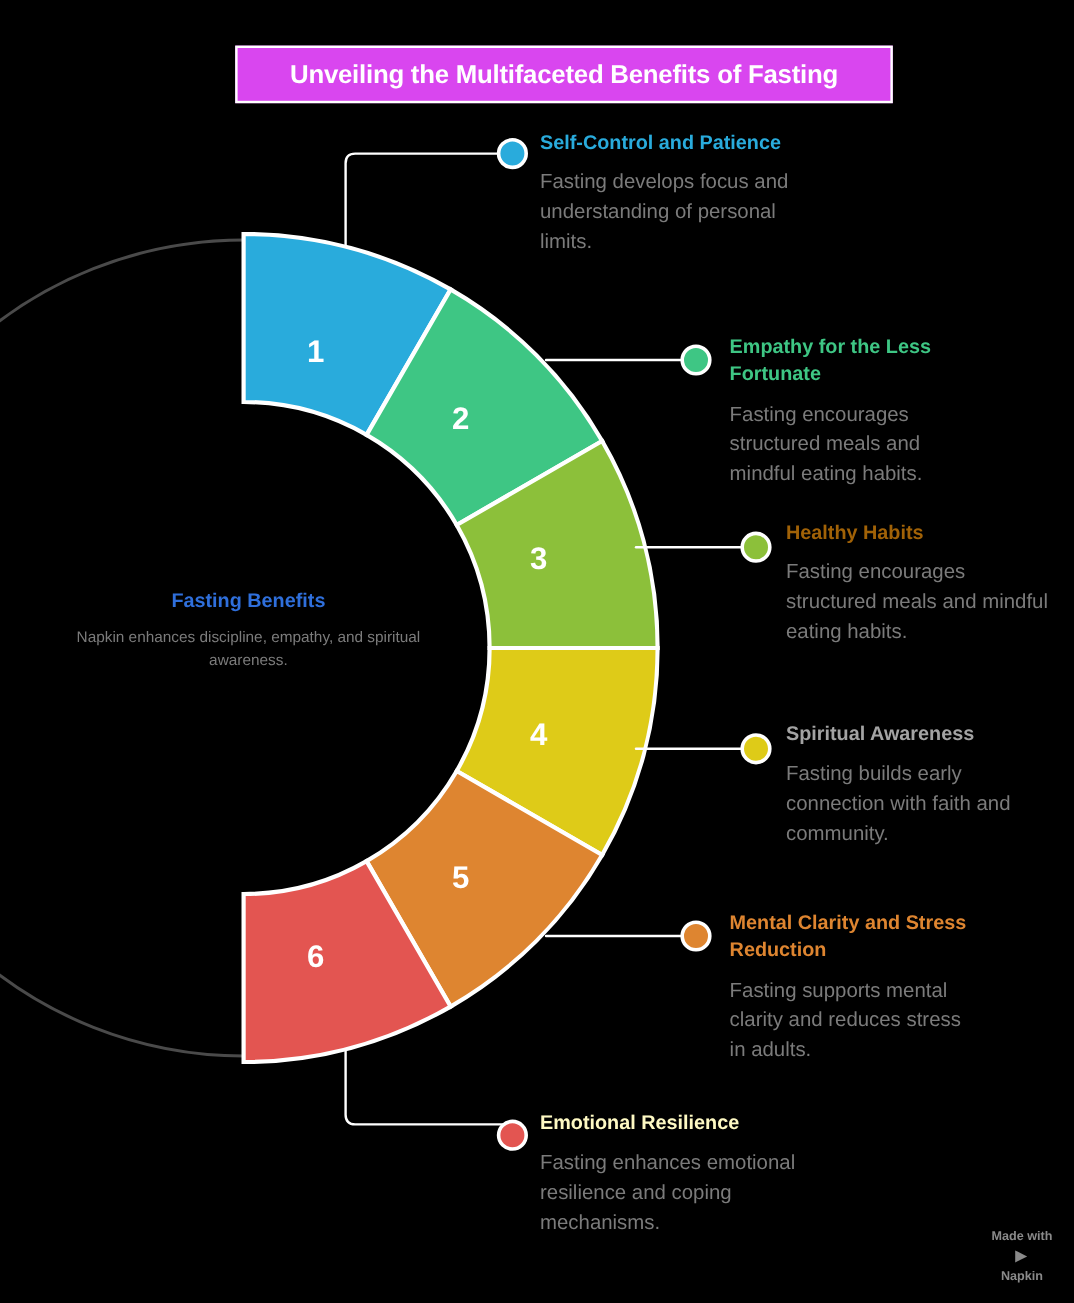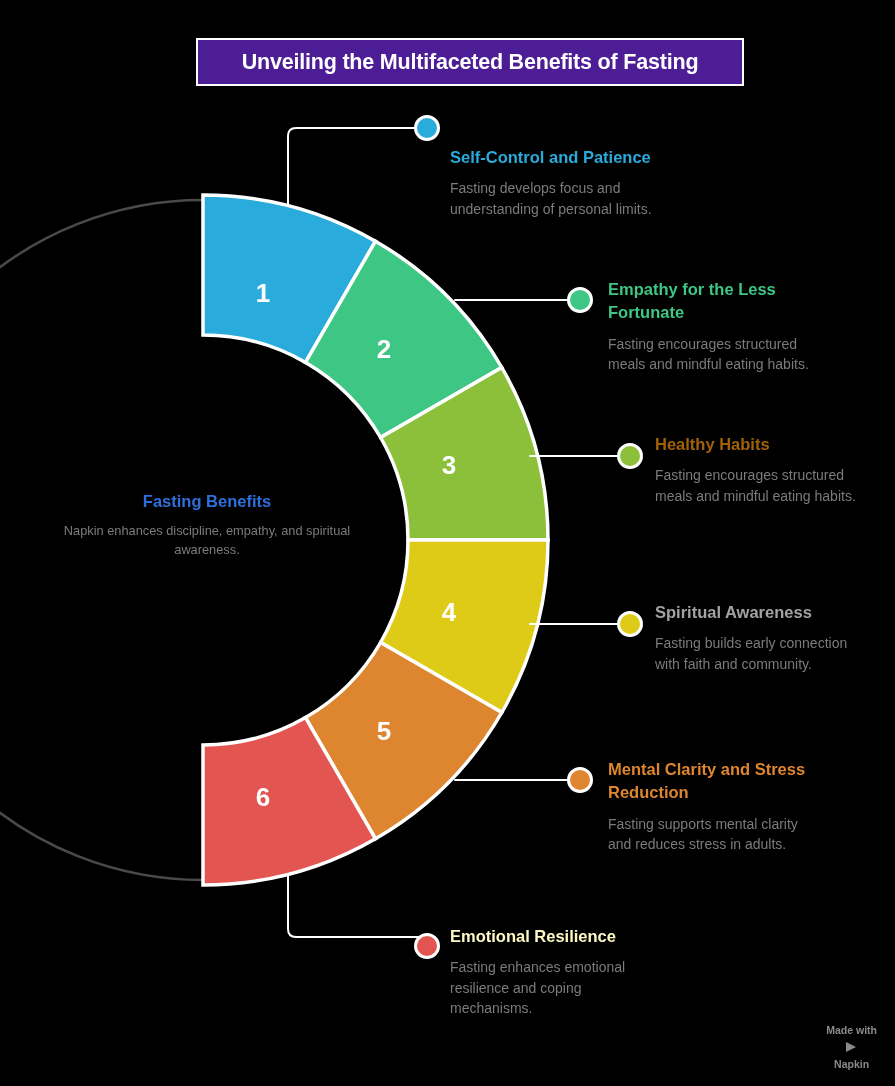--- a/index.html
+++ b/index.html
@@ -18,21 +18,21 @@
     color: #ffffff;
   }
 
   
   #title-bar {
     position: absolute;
     left: 196px;
     top: 38px;
     width: 548px;
     height: 48px;
-    background: #4c1d95;
+    background: #d946ef;
     border: 2px solid #ffffff;
     display: flex;
     align-items: center;
     justify-content: center;
   }
   #title-text {
     font-size: 21.5px;
     font-weight: bold;
     color: #ffffff;
     letter-spacing: -0.2px;
@@ -53,21 +53,21 @@
   .label-block {
     position: absolute;
   }
   .label-title {
     font-size: 16.5px;
     font-weight: bold;
     line-height: 1.42;
     margin: 0 0 9px 0;
   }
   .label-desc {
-    font-size: 14px;
+    font-size: 17px;
     line-height: 1.45;
     color: #7b7b7b;
     margin: 0;
     font-weight: normal;
   }
 
   
   #center-block {
     position: absolute;
     left: 62px;
@@ -147,21 +147,21 @@
   <circle cx="580" cy="780" r="11.5" fill="#de8530" stroke="#ffffff" stroke-width="3"></circle>
   <circle cx="427" cy="946" r="11.5" fill="#e35551" stroke="#ffffff" stroke-width="3"></circle>
 </svg>
 
 <div id="center-block">
   <div id="center-title">Fasting Benefits</div>
   <div id="center-desc">Napkin enhances discipline, empathy, and spiritual awareness.</div>
 </div>
 
 <div class="label-block" style="left:450px; top:108px; width:215px;">
-  <div class="label-title" style="color:#29abdc;margin-top:38px;">Self-Control and Patience</div>
+  <div class="label-title" style="color:#29abdc;">Self-Control and Patience</div>
   <div class="label-desc">Fasting develops focus and understanding of personal limits.</div>
 </div>
 
 <div class="label-block" style="left:608px; top:278px; width:208px;">
   <div class="label-title" style="color:#3ec684;">Empathy for the Less Fortunate</div>
   <div class="label-desc">Fasting encourages structured meals and mindful eating habits.</div>
 </div>
 
 <div class="label-block" style="left:655px; top:433px; width:220px;">
   <div class="label-title" style="color:#a16207;">Healthy Habits</div>

